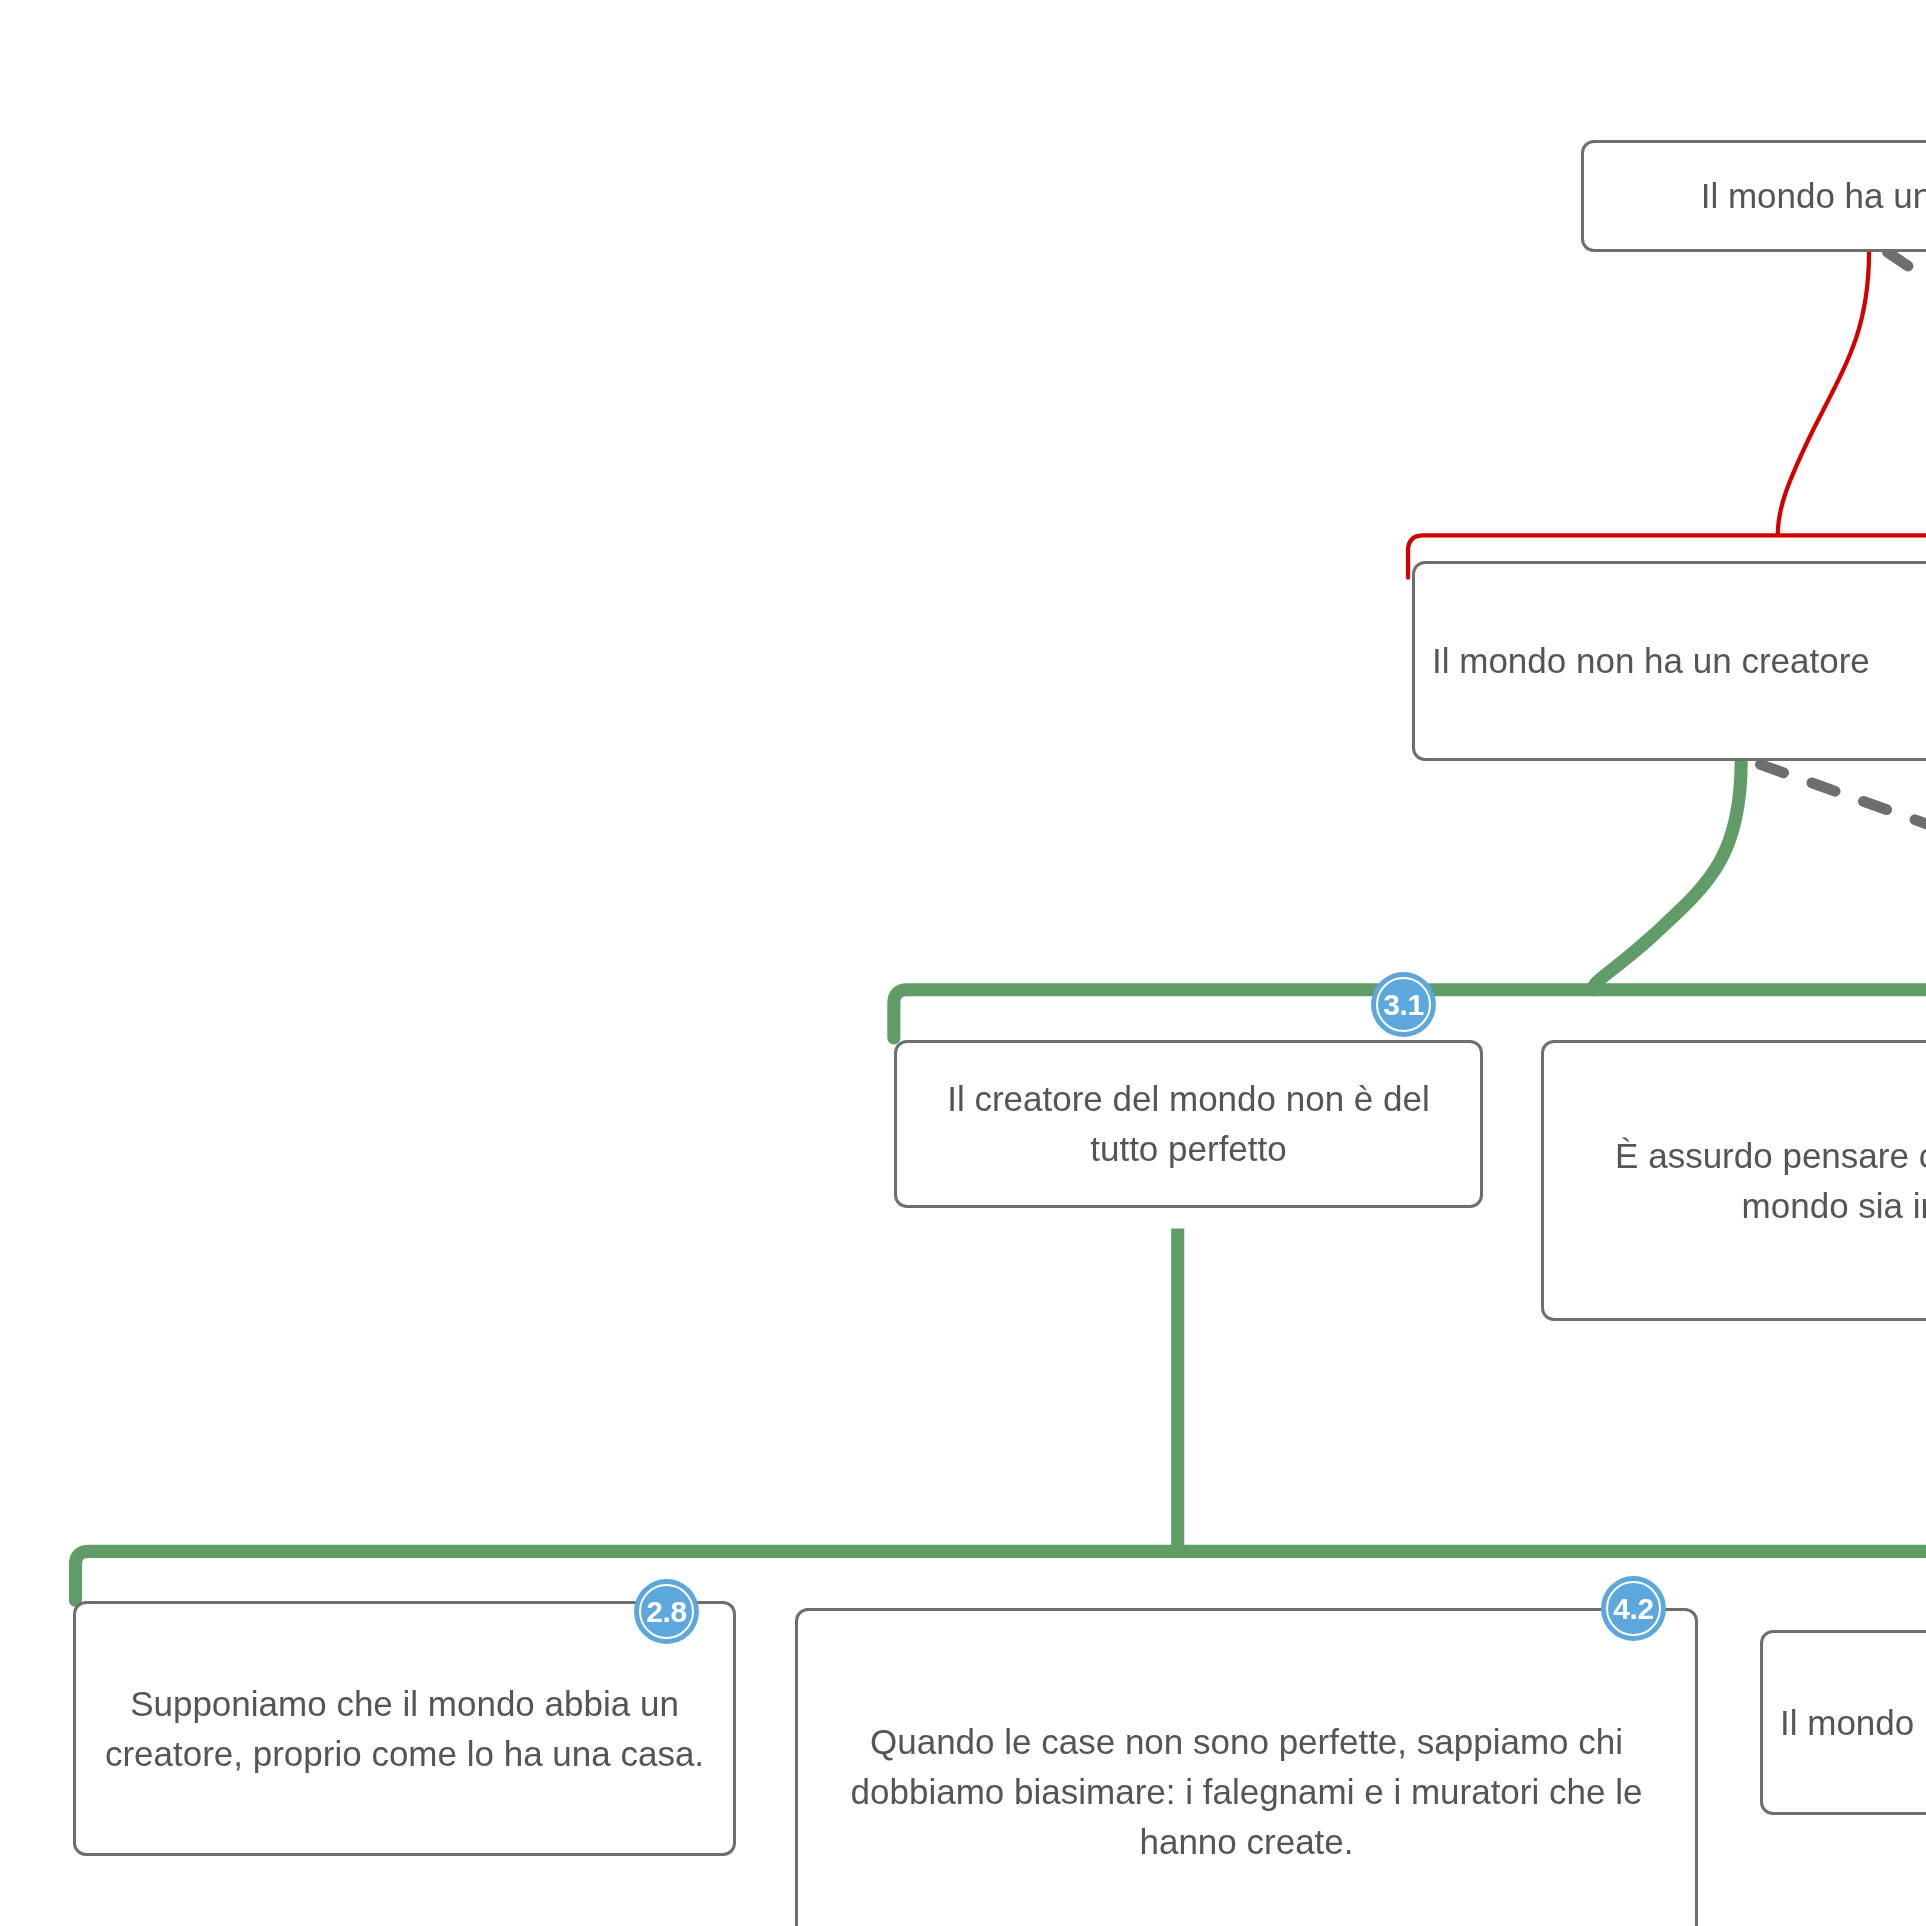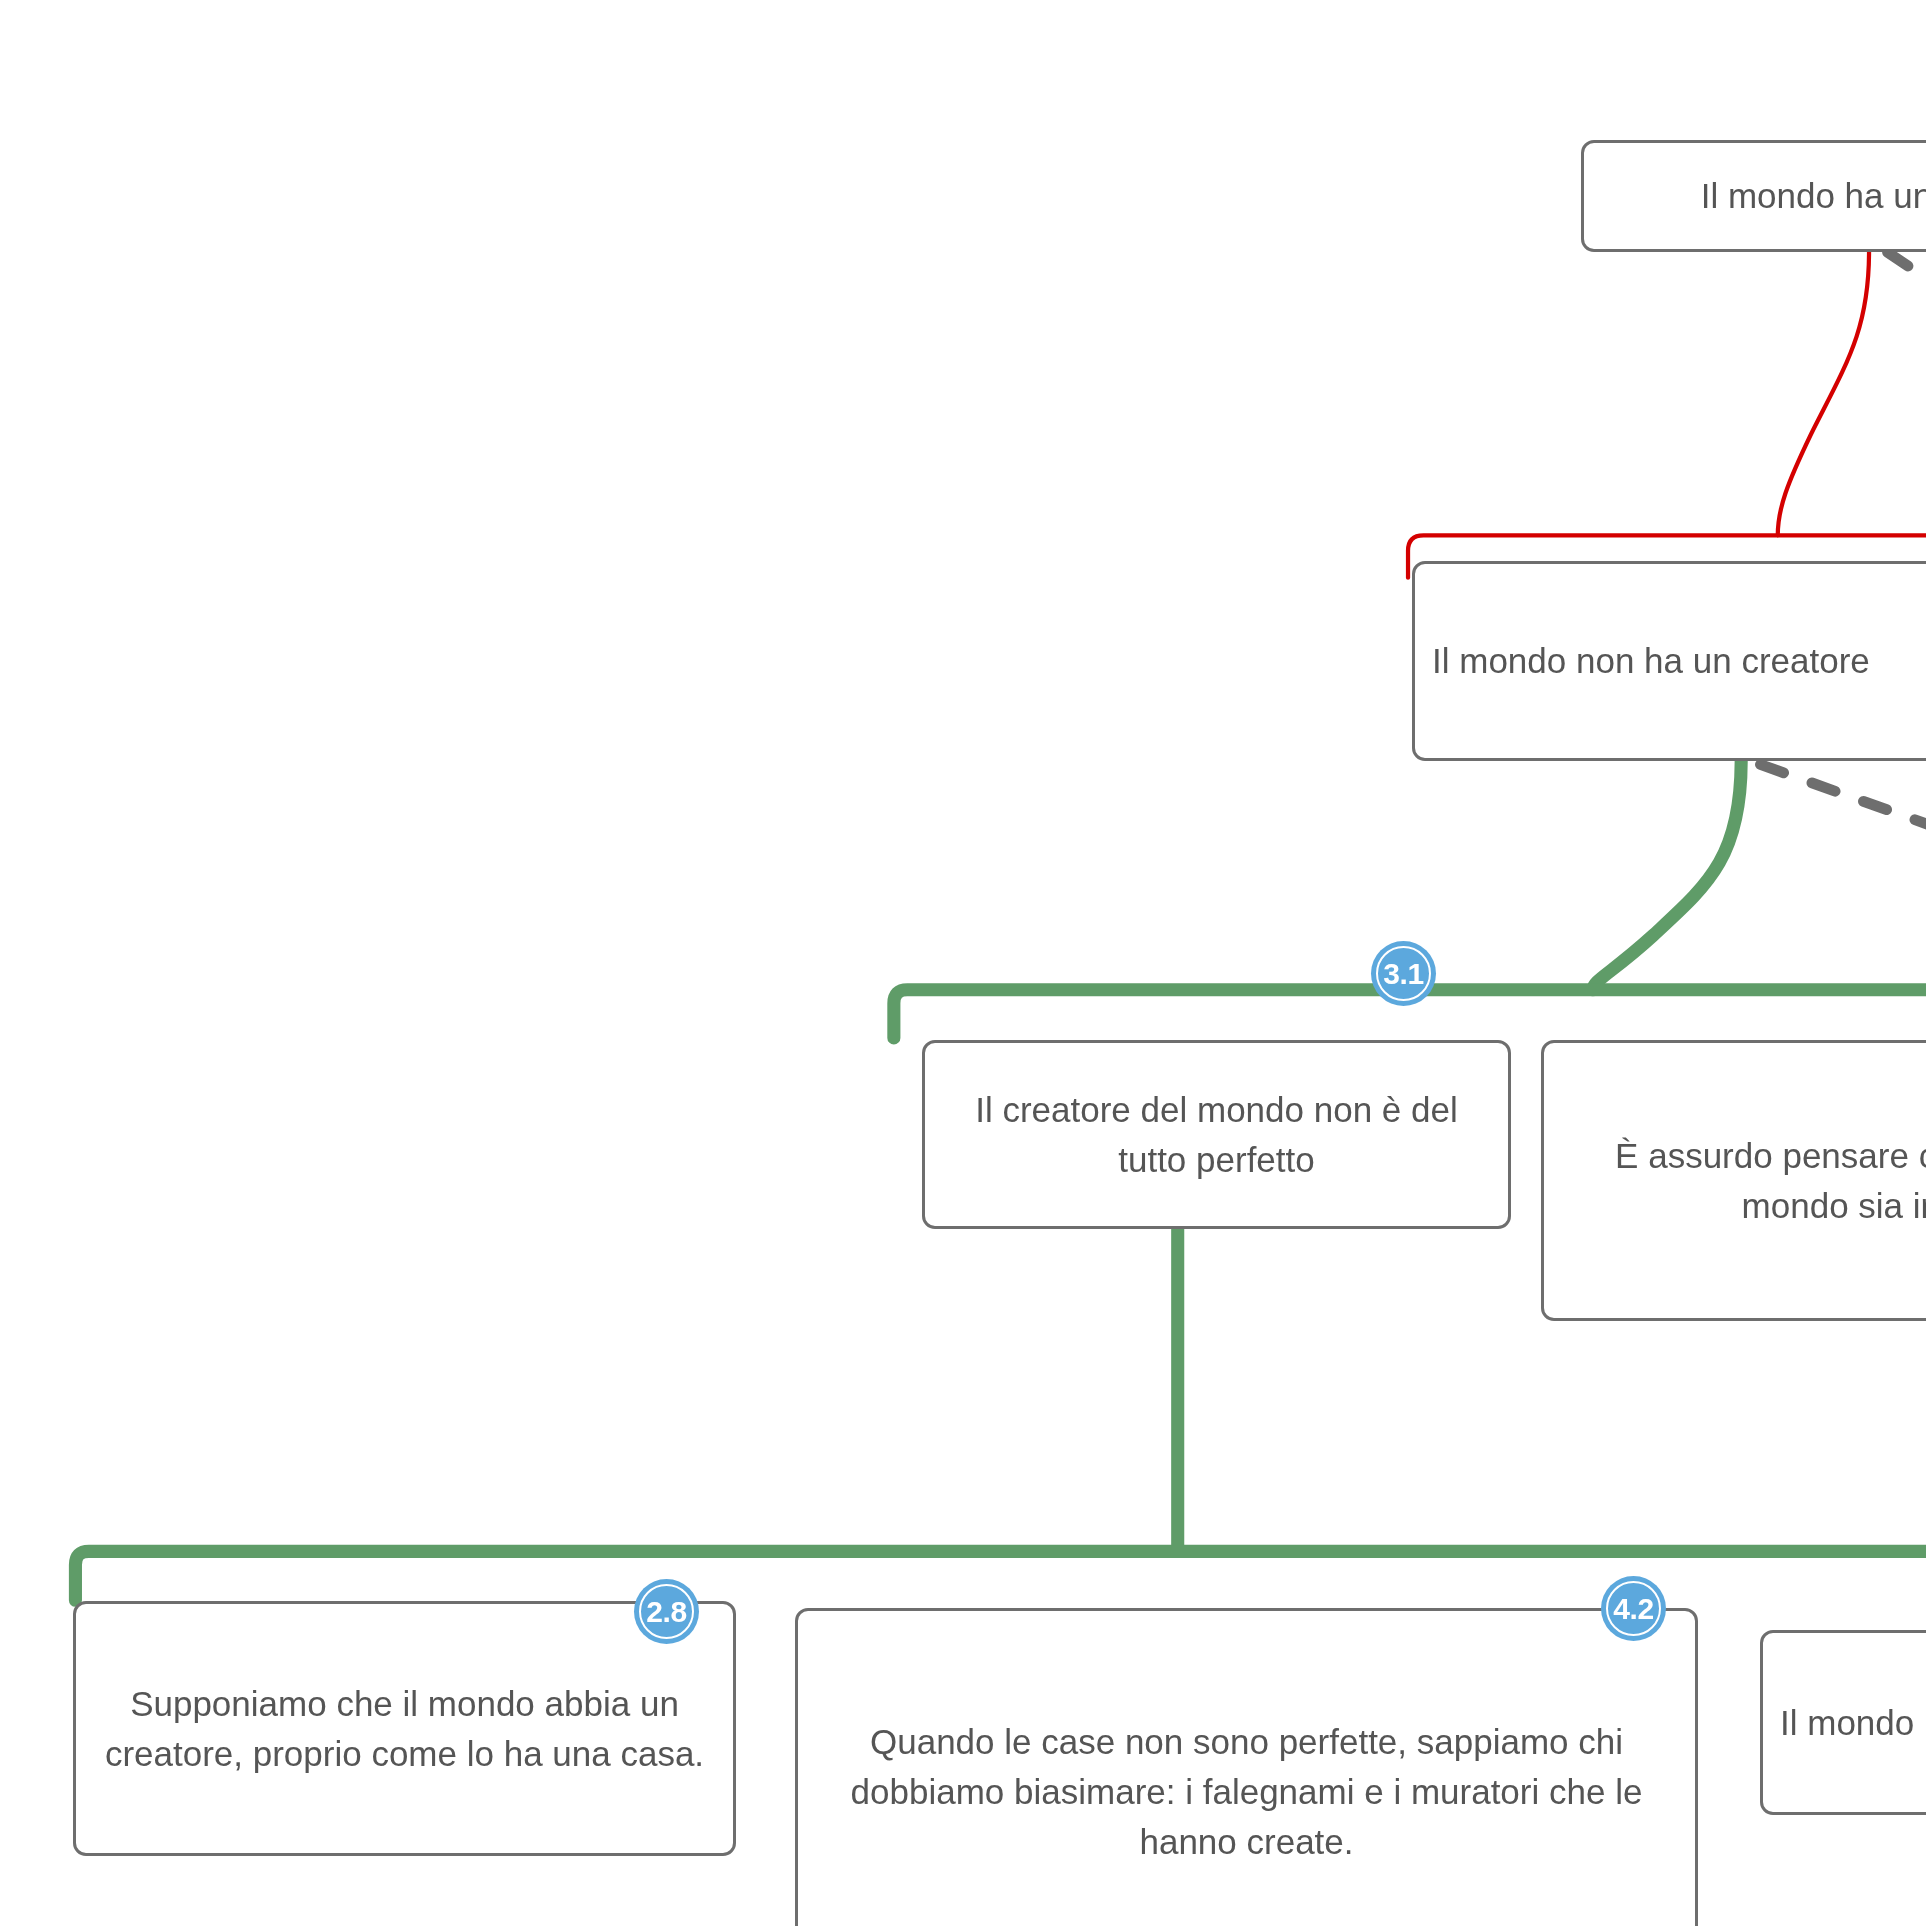--- a/index.html
+++ b/index.html
@@ -100,24 +100,24 @@
   </svg>
 
   <div class="node" style="left:1581px; top:140px; width:609px; height:112px;">
     <div class="node-text ta-center">Il mondo ha un creatore</div>
   </div>
 
   <div class="node" style="left:1412px; top:561px; width:639px; height:200px;">
     <div class="node-text ta-left">Il mondo non ha un creatore</div>
   </div>
 
-  <div class="node" style="left:894px; top:1040px; width:589px; height:189px;margin-left:28px;">
+  <div class="node" style="left:894px; top:1040px; width:589px; height:168px;">
     <div class="node-text ta-center">Il creatore del mondo non è del tutto perfetto</div>
   </div>
-  <div class="badge" style="left:1371px; top:941px;">
+  <div class="badge" style="left:1371px; top:972px;">
     <span class="badge-label">3.1</span>
   </div>
 
   <div class="node" style="left:1541px; top:1040px; width:728px; height:281px;">
     <div class="node-text ta-center">È assurdo pensare che il creatore del mondo sia imperfetto</div>
   </div>
 
   <div class="node" style="left:73px; top:1601px; width:663px; height:255px;">
     <div class="node-text ta-center">Supponiamo che il mondo abbia un creatore, proprio come lo ha una casa.</div>
   </div>

